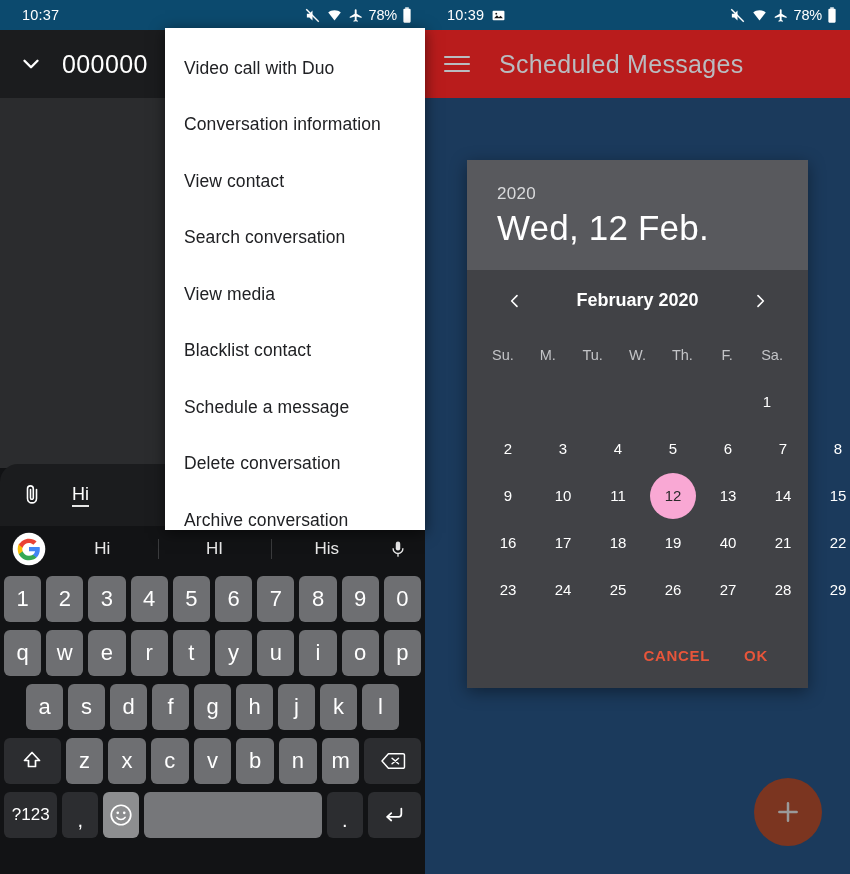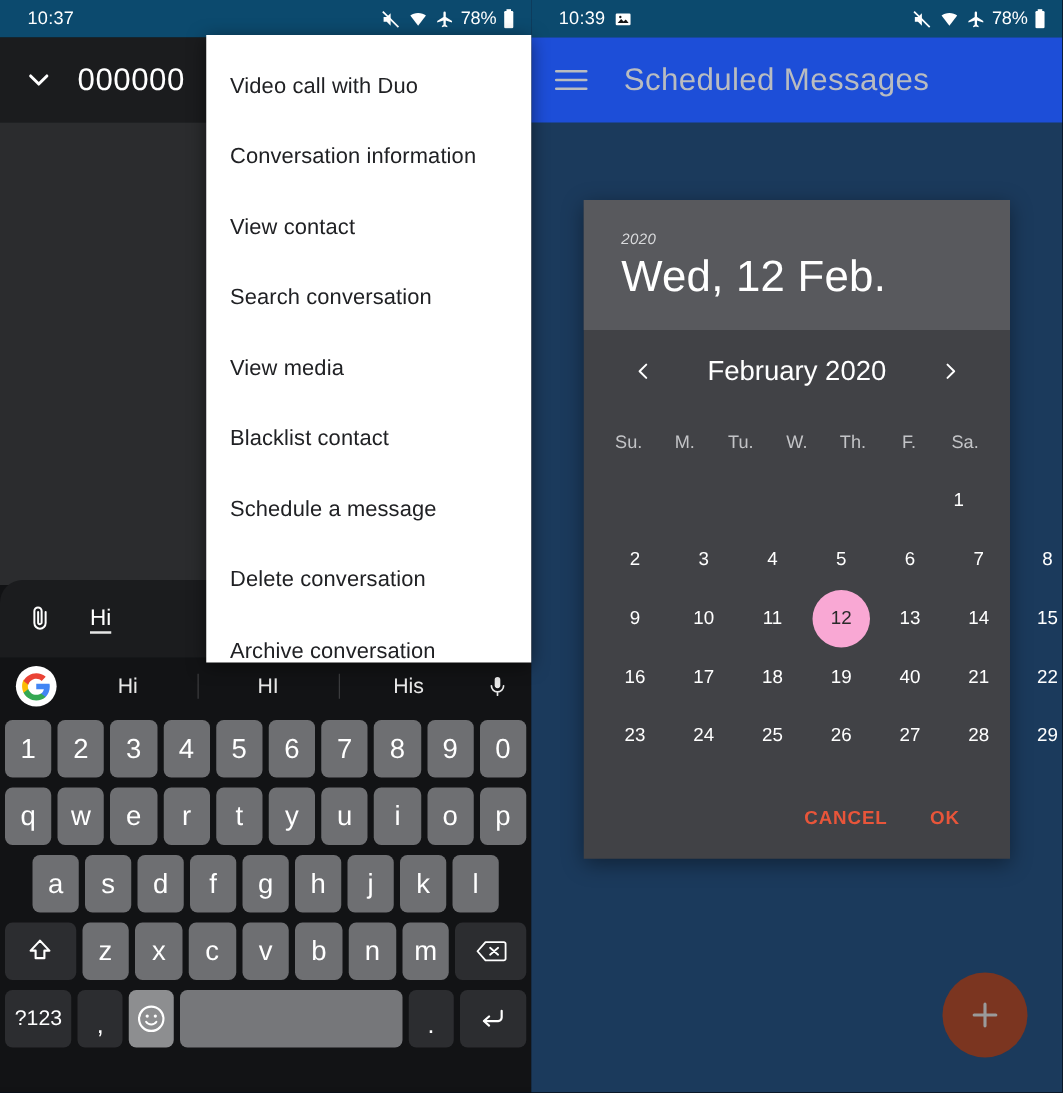--- a/index.html
+++ b/index.html
@@ -107,40 +107,40 @@
 
   
   .pane-right {
     position: relative;
     width: 425px; height: 874px;
     background: #1b3a5c;
     overflow: hidden;
   }
   .sched-topbar {
     height: 68px; display: flex; align-items: center;
-    padding: 0 18px; background: #1d4ed8;
+    padding: 0 18px; background: #b91c1c;
   }
   .hamburger { width: 28px; height: 20px; flex: none; margin-right: 28px; }
   .sched-title { color: #b9bcc0; font-size: 25px; font-weight: 400; letter-spacing: .3px; }
 
   .datepicker {
     position: absolute; left: 42px; top: 160px;
     width: 341px;
     background: #414246;
     box-shadow: 0 4px 16px rgba(0,0,0,.4);
   }
   .dp-head { background: #58595d; padding: 24px 30px 22px; }
-  .dp-year { color: #d9dadc; font-size: 12px; letter-spacing: .3px; font-style: italic; }
+  .dp-year { color: #d9dadc; font-size: 17px; letter-spacing: .3px; }
   .dp-date { color: #fff; font-size: 35px; font-weight: 500; margin-top: 4px; letter-spacing: .2px; }
 
   .dp-nav {
     display: flex; align-items: center; justify-content: space-between;
     padding: 20px 38px 6px;
   }
-  .dp-month { color: #fff; font-size: 22px; font-weight: 400; }
+  .dp-month { color: #fff; font-size: 18px; font-weight: 700; }
   .dp-arrow { width: 20px; height: 20px; display: flex; align-items: center; justify-content: center; }
 
   .dp-grid { padding: 14px 18px 0; }
   .dp-week { display: flex; gap: 9px; }
   .dp-cell {
     flex: 1 1 0; height: 47px;
     display: flex; align-items: center; justify-content: center;
     color: #fff; font-size: 15px;
   }
   .dp-wd { color: #c3c4c7; font-size: 14.5px; }

